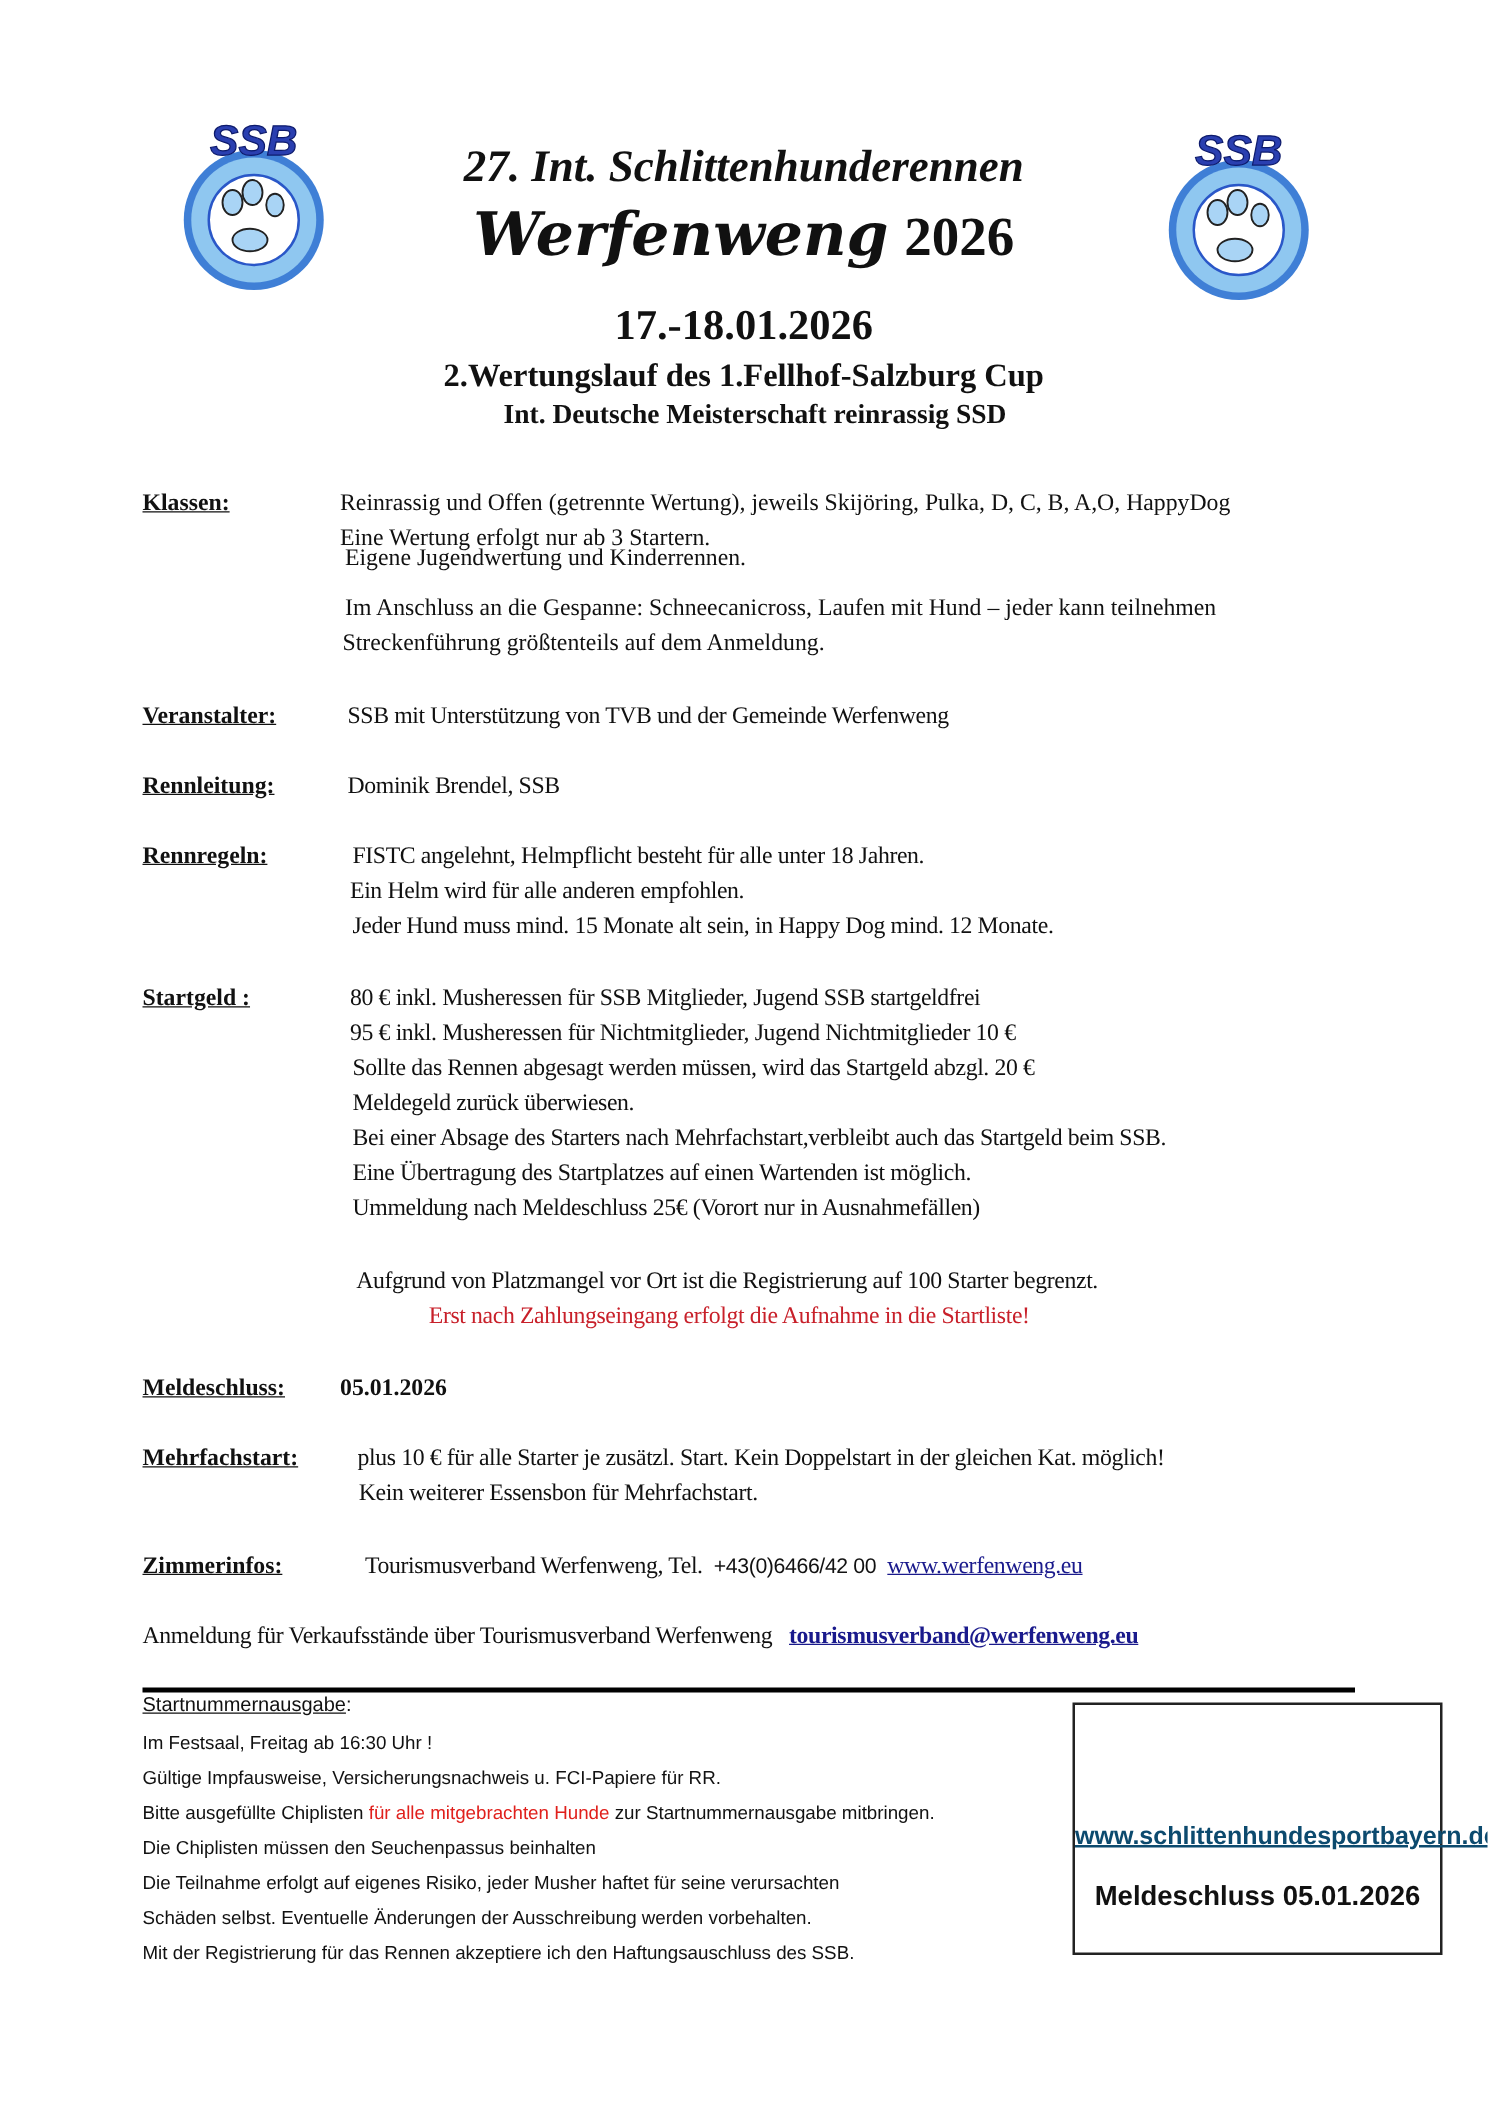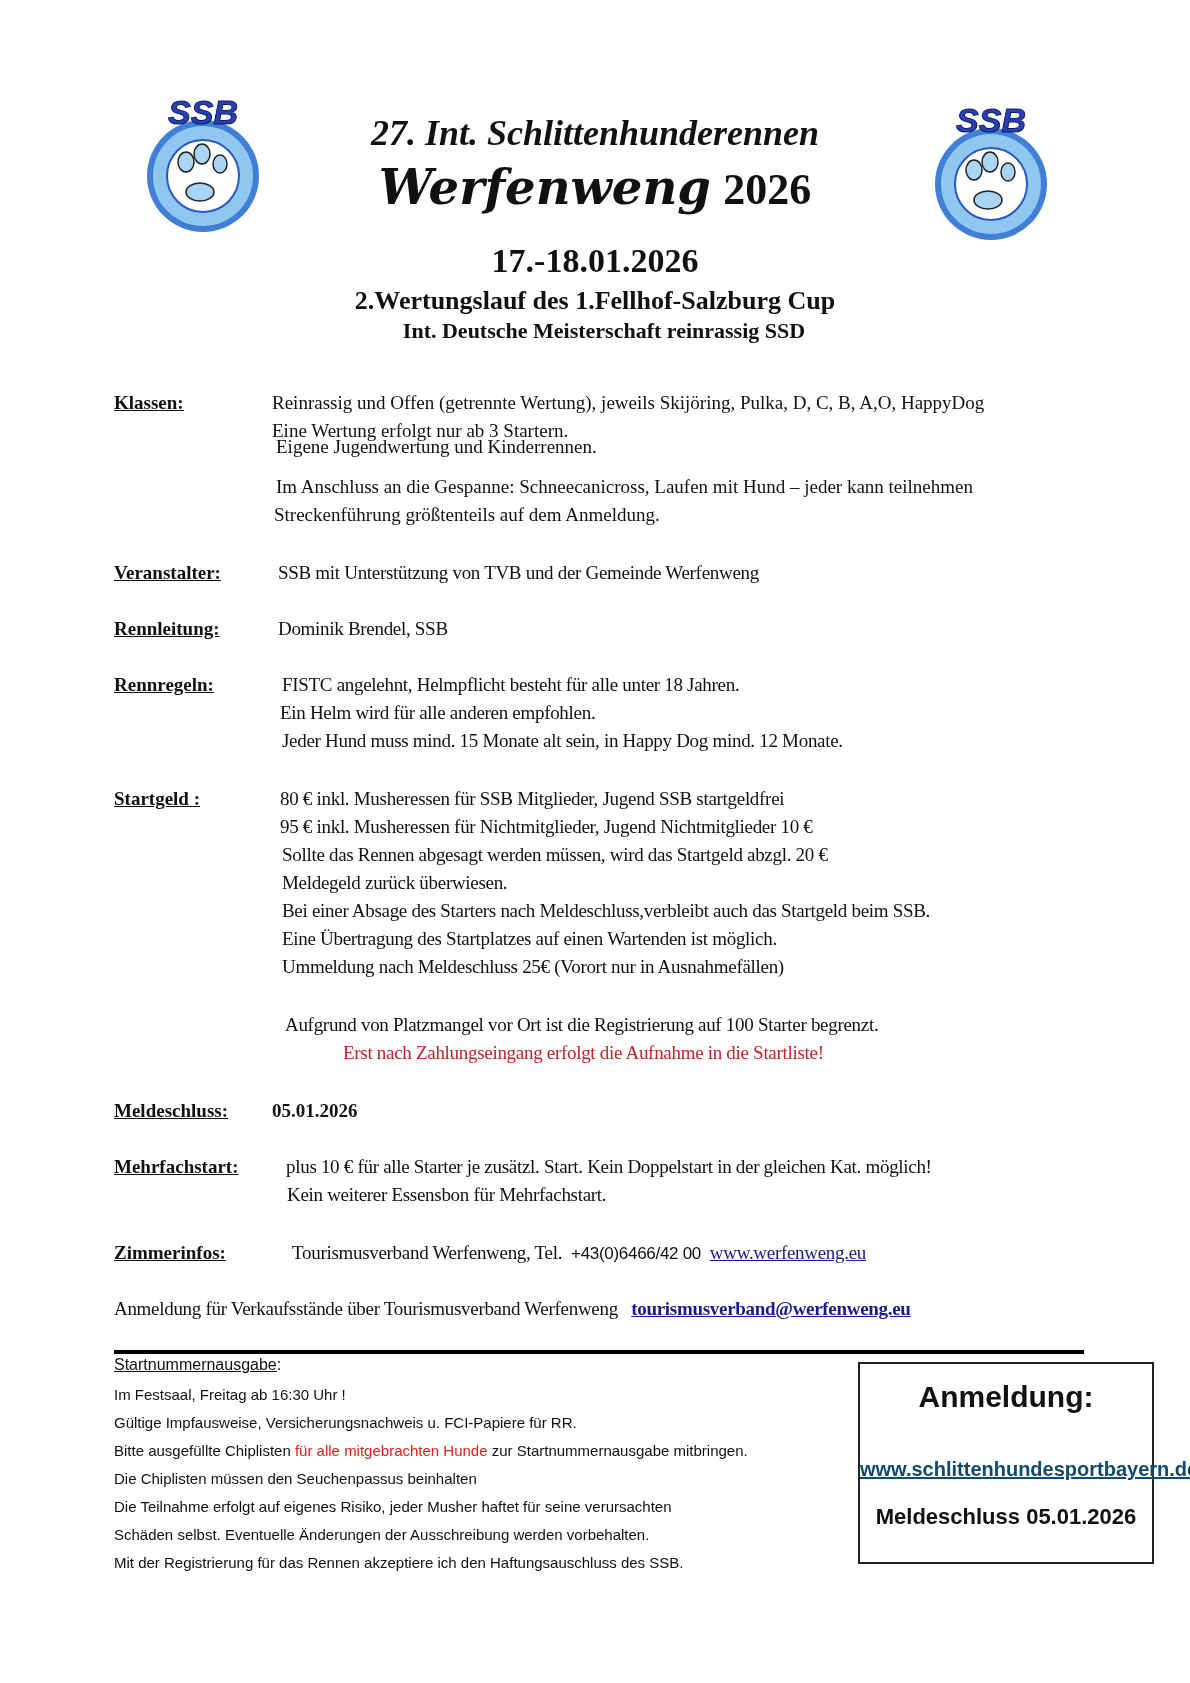--- a/index.html
+++ b/index.html
@@ -86,21 +86,21 @@
 <div class="label" style="top:674px;">Rennregeln:</div>
 <div class="line condensed" style="left:282px;top:674px;">FISTC angelehnt, Helmpflicht besteht für alle unter 18 Jahren.</div>
 <div class="line condensed" style="left:280px;top:702px;">Ein Helm wird für alle anderen empfohlen.</div>
 <div class="line condensed" style="left:282px;top:730px;">Jeder Hund muss mind. 15 Monate alt sein, in Happy Dog mind. 12 Monate.</div>
 
 <div class="label" style="top:788px;">Startgeld :</div>
 <div class="line condensed" style="left:280px;top:788px;">80 € inkl. Musheressen für SSB Mitglieder, Jugend SSB startgeldfrei</div>
 <div class="line condensed" style="left:280px;top:816px;">95 € inkl. Musheressen für Nichtmitglieder, Jugend Nichtmitglieder 10 €</div>
 <div class="line condensed" style="left:282px;top:844px;">Sollte das Rennen abgesagt werden müssen, wird das Startgeld abzgl. 20 €</div>
 <div class="line condensed" style="left:282px;top:872px;">Meldegeld zurück überwiesen.</div>
-<div class="line condensed" style="left:282px;top:900px;">Bei einer Absage des Starters nach Meldeschluss,verbleibt auch das Startgeld beim SSB.</div>
+<div class="line condensed" style="left:282px;top:900px;">Bei einer Absage des Starters nach Mehrfachstart,verbleibt auch das Startgeld beim SSB.</div>
 <div class="line condensed" style="left:282px;top:928px;">Eine Übertragung des Startplatzes auf einen Wartenden ist möglich.</div>
 <div class="line condensed" style="left:282px;top:956px;">Ummeldung nach Meldeschluss 25€ (Vorort nur in Ausnahmefällen)</div>
 <div class="line condensed" style="left:285px;top:1014px;">Aufgrund von Platzmangel vor Ort ist die Registrierung auf 100 Starter begrenzt.</div>
 <div class="line condensed red" style="left:343px;top:1042px;">Erst nach Zahlungseingang erfolgt die Aufnahme in die Startliste!</div>
 
 <div class="label" style="top:1100px;">Meldeschluss:</div>
 <div class="line" style="left:272px;top:1100px;font-weight:bold;">05.01.2026</div>
 
 <div class="label" style="top:1156px;">Mehrfachstart:</div>
 <div class="line condensed" style="left:286px;top:1156px;">plus 10 € für alle Starter je zusätzl. Start. Kein Doppelstart in der gleichen Kat. möglich!</div>
@@ -127,16 +127,15 @@
 <div class="sans" style="top:1414px;">Gültige Impfausweise, Versicherungsnachweis u. FCI-Papiere für RR.</div>
 <div class="sans" style="top:1442px;">
   <span>Bitte ausgefüllte Chiplisten </span><span class="hl">für alle mitgebrachten Hunde</span><span> zur Startnummernausgabe mitbringen.</span>
 </div>
 <div class="sans" style="top:1470px;">Die Chiplisten müssen den Seuchenpassus beinhalten</div>
 <div class="sans" style="top:1498px;">Die Teilnahme erfolgt auf eigenes Risiko, jeder Musher haftet für seine verursachten</div>
 <div class="sans" style="top:1526px;">Schäden selbst. Eventuelle Änderungen der Ausschreibung werden vorbehalten.</div>
 <div class="sans" style="top:1554px;">Mit der Registrierung für das Rennen akzeptiere ich den Haftungsauschluss des SSB.</div>
 
 <div class="box">
-  <div class="h">Anmeldung:</div>
   <div class="u">www.schlittenhundesportbayern.de</div>
   <div class="m">Meldeschluss 05.01.2026</div>
 </div>
 
 </body></html>

